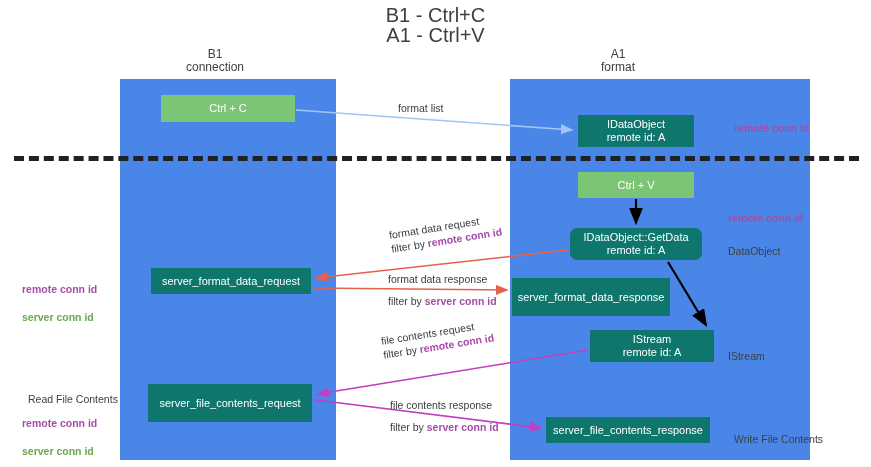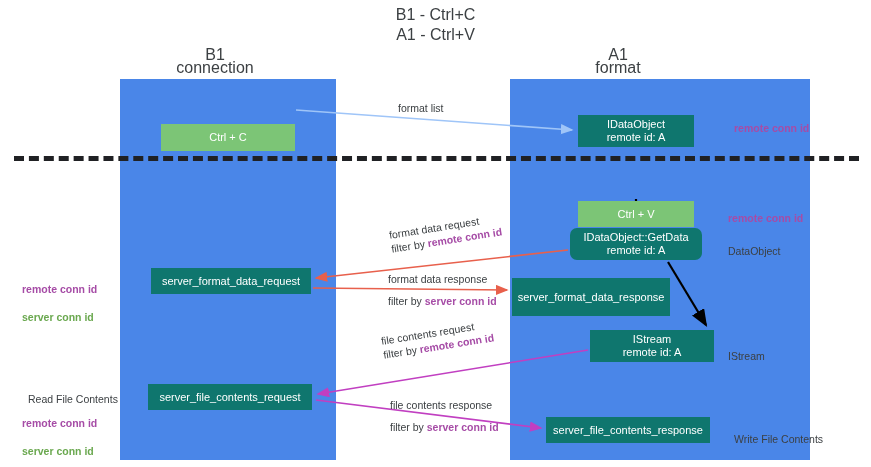--- a/index.html
+++ b/index.html
@@ -11,28 +11,28 @@
     overflow:hidden;
     color:#3c4043;
   }
   #stage{position:absolute;left:0;top:0;width:871px;height:467px;}
   .abs{position:absolute;}
 
   
   #title{
     left:0;top:5px;width:871px;
     text-align:center;
-    font-size:16px;line-height:20px;
+    font-size:20px;line-height:20px;
     color:#3c4043;
     white-space:pre-line;
   }
 
   
   .col-cap{
-    font-size:16px;line-height:13px;text-align:center;color:#3c4043;
+    font-size:12px;line-height:13px;text-align:center;color:#3c4043;
     white-space:pre-line;
   }
   #cap-b1{left:155px;top:48px;width:120px;}
   #cap-a1{left:558px;top:48px;width:120px;}
 
   
   .lane{background:#4a86e8;}
   #lane-b1{left:120px;top:79px;width:216px;height:381px;}
   #lane-a1{left:510px;top:79px;width:300px;height:381px;}
 
@@ -45,31 +45,31 @@
   
   .node{
     box-sizing:border-box;
     display:flex;align-items:center;justify-content:center;
     text-align:center;
     color:#ffffff;
     font-size:11px;line-height:13px;
     white-space:pre-line;
     padding:2px 4px;
   }
-  .green{background:#7cc576;margin-top:29px;}
+  .green{background:#7cc576;}
   .orange{background:#0f766e;}
 
   #n-ctrlc   {left:161px;top:95px;width:134px;height:27px;}
   #n-idataobj{left:578px;top:115px;width:116px;height:32px;}
   #n-ctrlv   {left:578px;top:172px;width:116px;height:26px;}
   #n-getdata {left:570px;top:228px;width:132px;height:32px;border-radius:7px;}
   #n-sfdreq  {left:151px;top:268px;width:160px;height:26px;}
   #n-sfdresp {left:512px;top:278px;width:158px;height:38px;}
   #n-istream {left:590px;top:330px;width:124px;height:32px;}
-  #n-sfcreq  {left:148px;top:384px;width:164px;height:26px;}
+  #n-sfcreq  {left:148px;top:384px;width:164px;height:38px;}
   #n-sfcresp {left:546px;top:417px;width:164px;height:26px;}
 
   
   .edge-lbl{
     font-size:10.5px;line-height:14px;color:#3c4043;
     white-space:nowrap;
   }
   .edge-lbl .hl-remote{color:#a64ca6;font-weight:bold;}
   .edge-lbl .hl-server{color:#a64ca6;font-weight:bold;}
   .rot{transform:rotate(-9deg);transform-origin:left top;}

